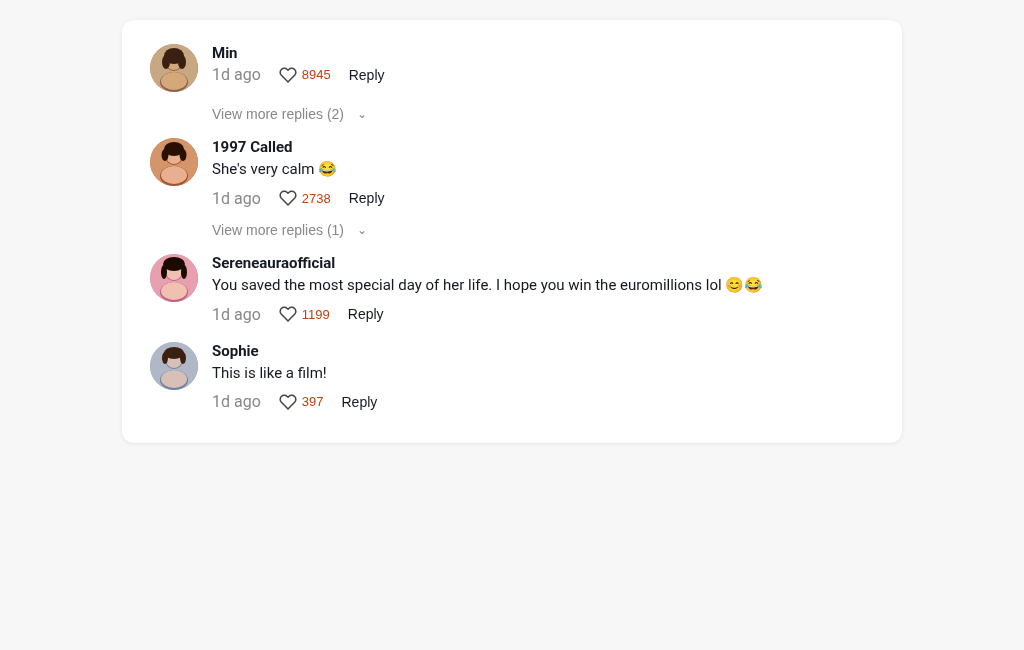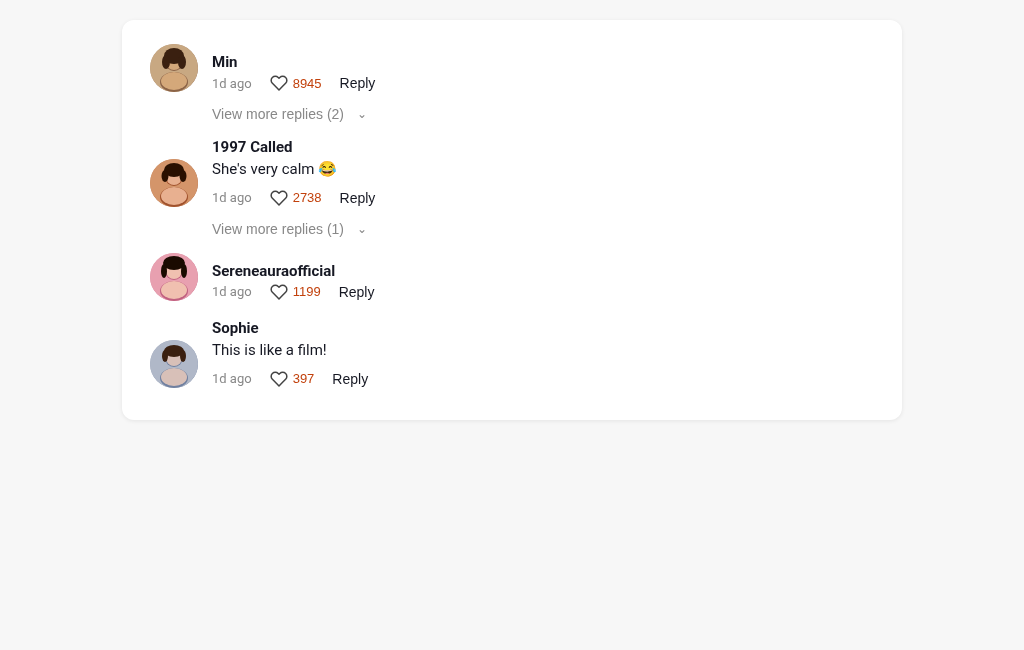--- a/index.html
+++ b/index.html
@@ -18,21 +18,21 @@
     .comments-container {
       background: #ffffff;
       border-radius: 12px;
       padding: 24px 28px;
       width: 780px;
       box-shadow: 0 1px 4px rgba(0,0,0,0.08);
     }
 
     .comment-block {
       display: flex;
-      align-items: flex-end;
+      align-items: flex-start;
       gap: 14px;
       margin-bottom: 8px;
     }
 
     .avatar {
       width: 48px;
       height: 48px;
       border-radius: 50%;
       flex-shrink: 0;
       overflow: hidden;
@@ -86,21 +86,21 @@
       margin-bottom: 8px;
     }
 
     .comment-meta {
       display: flex;
       align-items: center;
       gap: 18px;
     }
 
     .comment-time {
-      font-size: 13px;
+      font-size: 16px;
       color: #888;
     }
 
     .like-btn {
       display: flex;
       align-items: center;
       gap: 5px;
       font-size: 13px;
       color: #c2410c;
       cursor: pointer;
@@ -241,20 +241,21 @@
             <circle cx="24" cy="18" r="8" fill="#f0c0b0"></circle>
             <ellipse cx="24" cy="37" rx="13" ry="9" fill="#f0c0b0"></ellipse>
             <ellipse cx="24" cy="10" rx="11" ry="7" fill="#1a0a00"></ellipse>
             <ellipse cx="14" cy="18" rx="3" ry="7" fill="#1a0a00"></ellipse>
             <ellipse cx="34" cy="18" rx="3" ry="7" fill="#1a0a00"></ellipse>
           </svg>
         </div>
       </div>
       <div class="comment-content">
         <div class="comment-username">Sereneauraofficial</div>
+        <div class="comment-text">You saved the most special day of her life. I hope you win the euromillions lol 😊😂</div>
         <div class="comment-meta">
           <span class="comment-time">1d ago</span>
           <button class="like-btn">
             <svg class="heart-icon" viewBox="0 0 24 24" fill="none" stroke="#444" stroke-width="2" stroke-linecap="round" stroke-linejoin="round">
               <path d="M20.84 4.61a5.5 5.5 0 0 0-7.78 0L12 5.67l-1.06-1.06a5.5 5.5 0 0 0-7.78 7.78l1.06 1.06L12 21.23l7.78-7.78 1.06-1.06a5.5 5.5 0 0 0 0-7.78z"></path>
             </svg>
             <span>1199</span>
           </button>
           <button class="reply-btn">Reply</button>
         </div>

